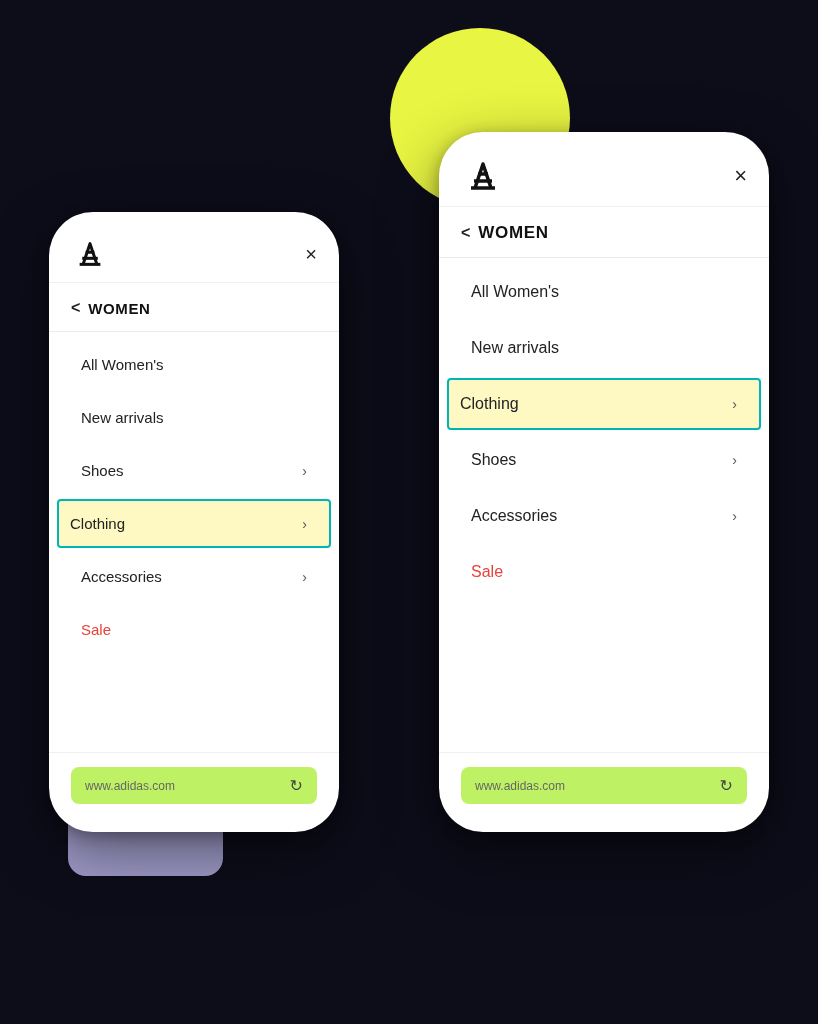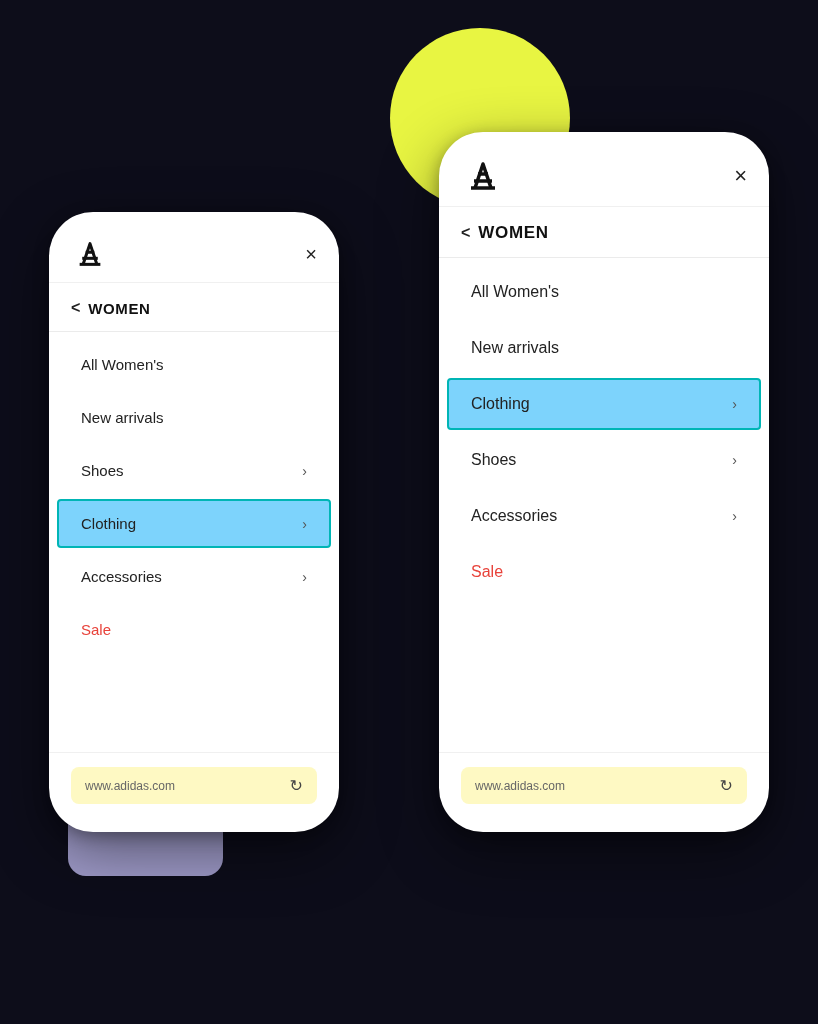--- a/index.html
+++ b/index.html
@@ -171,21 +171,22 @@
     }
 
     .phone-right .menu-item {
       font-size: 16px;
       padding: 15px 22px;
     }
 
     .menu-item.active {
       border: 2px solid #00b5b5;
       border-radius: 4px;
-      background: #7dd3fc;
+      background: #fef9c3;
+      padding-left: 11px;
     }
 
     .menu-item .chevron {
       font-size: 14px;
       color: #555;
       font-weight: 400;
     }
 
     .menu-item.sale-item {
       color: #e8423a;
@@ -196,21 +197,21 @@
     
     .phone-footer {
       padding: 14px 22px 28px;
       border-top: 1px solid #f0f0f0;
     }
 
     .url-bar {
       display: flex;
       align-items: center;
       justify-content: space-between;
-      background: #fef9c3;
+      background: #bef264;
       border-radius: 8px;
       padding: 9px 14px;
     }
 
     .url-text {
       font-size: 12px;
       color: #666;
     }
 
     .refresh-btn {

